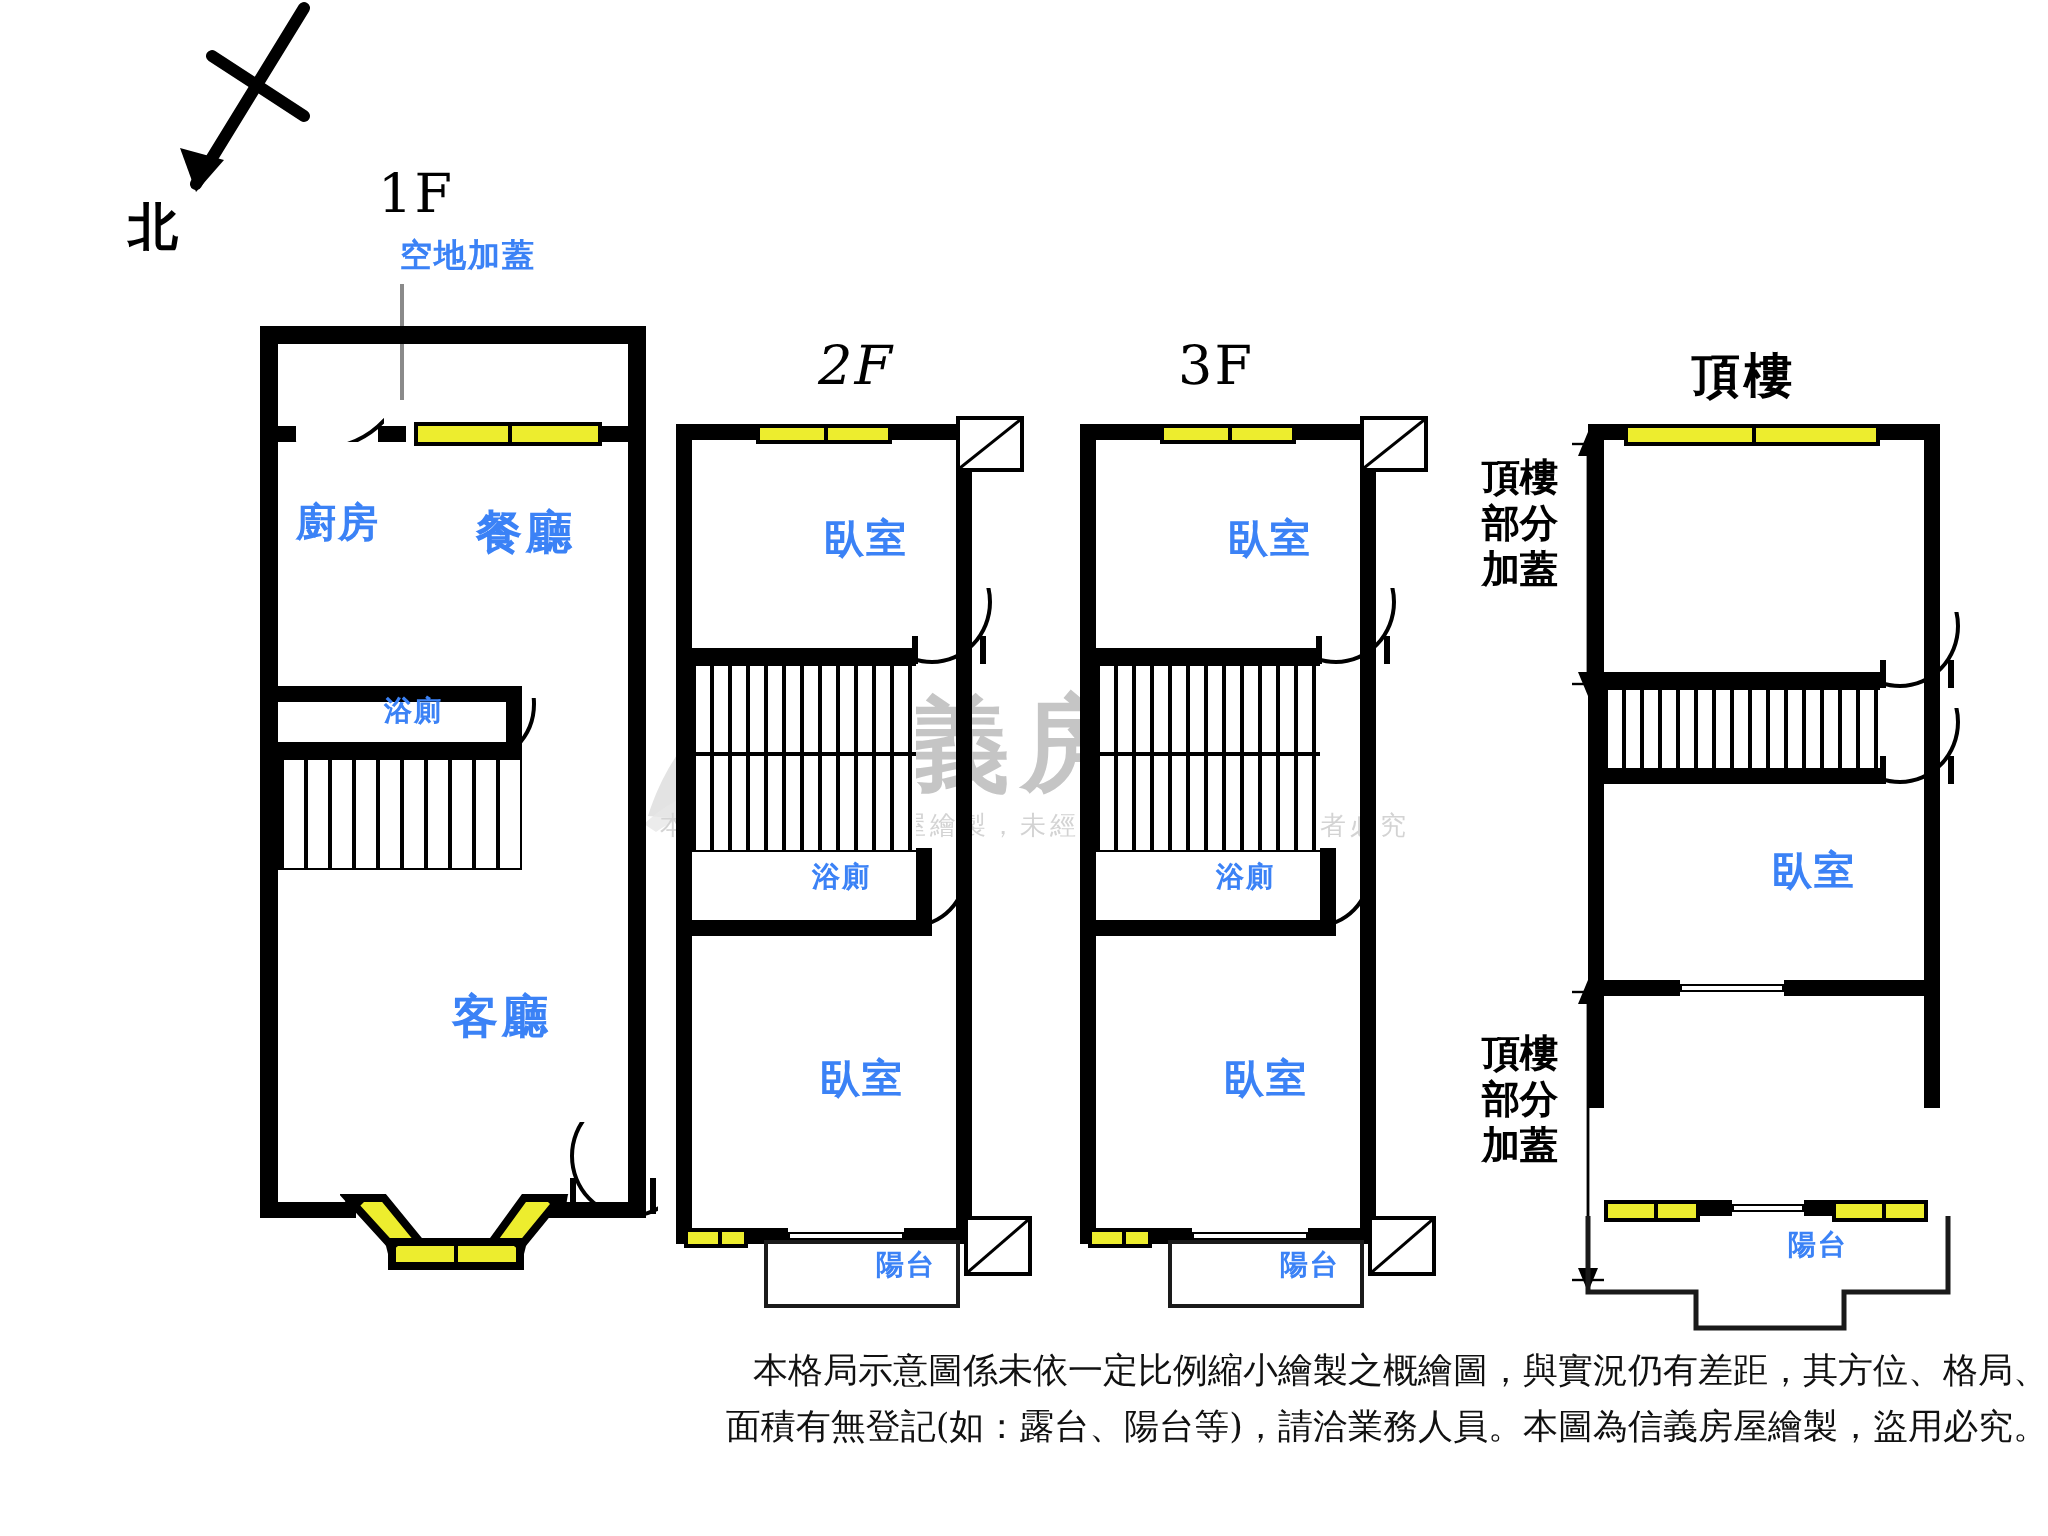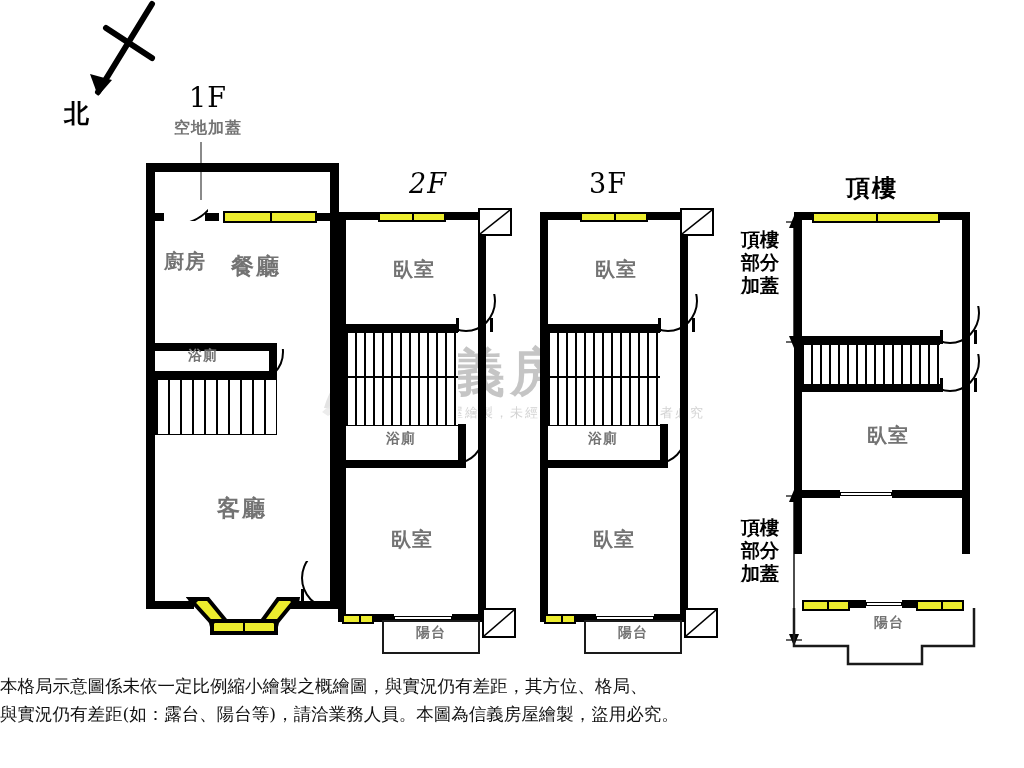--- a/index.html
+++ b/index.html
@@ -24,23 +24,23 @@
     font-family: "DejaVu Serif", "Liberation Serif", serif;
     font-size: 27px;
     font-weight: 400;
     color: #000;
     text-align: center;
     letter-spacing: 1px;
     white-space: nowrap;
   }
   .cjk-label {
     font-family: "DejaVu Sans", "Liberation Sans", sans-serif;
-    color: #737373;
-    white-space: nowrap;
-    text-align: center;
+    color: #3b82f6;
+    white-space: nowrap;
+    text-align: right;
     font-weight: 600;
   }
   .room-lg { font-size: 23px; letter-spacing: 2px; }
   .room-md { font-size: 20px; letter-spacing: 1px; }
   .room-sm { font-size: 16px; letter-spacing: 1px; }
   .room-xs { font-size: 14px; letter-spacing: 1px; }
   .north-label {
     font-family: "DejaVu Sans", "Liberation Sans", sans-serif;
     font-size: 25px;
     font-weight: 700;
@@ -121,21 +121,21 @@
     letter-spacing: 2px;
     white-space: nowrap;
   }
 
   
   #disclaimer {
     position: absolute;
     left: 0px;
     top: 672px;
     width: 1024px;
-    text-align: left;
+    text-align: right;
   }
   #disclaimer p {
     margin: 0;
     font-family: "DejaVu Serif", "Liberation Serif", serif;
     font-size: 17.5px;
     line-height: 28px;
     color: #111;
     letter-spacing: 0px;
     white-space: nowrap;
   }
@@ -161,21 +161,21 @@
       <line x1="46" y1="28" x2="92" y2="58" stroke="#000" stroke-width="6" stroke-linecap="round"></line>
     </svg>
   </div>
   <div class="north-label abs" style="left:64px; top:97px;">北</div>
 
   <div class="floor-label abs" style="left:168px; top:82px; width:80px;">1F</div>
   <div class="cjk-label room-sm abs" style="left:148px; top:118px; width:120px;">空地加蓋</div>
 
   <div class="abs" style="left:200px; top:142px; width:2px; height:58px; background:#8a8a8a;"></div>
 
-  <div class="abs" style="left:130px; top:163px; width:200px; height:490px;margin-left:16px;">
+  <div class="abs" style="left:130px; top:163px; width:200px; height:490px;">
 
     <div class="wall abs" style="left:0px; top:0px; width:193px; height:9px;"></div>
     <div class="wall abs" style="left:0px; top:0px; width:9px; height:285px;"></div>
     <div class="wall abs" style="left:0px; top:285px; width:9px; height:161px;"></div>
     <div class="wall abs" style="left:184px; top:0px; width:9px; height:282px;"></div>
     <div class="wall abs" style="left:184px; top:282px; width:9px; height:164px;"></div>
 
     <div class="wall abs" style="left:0px; top:50px; width:16px; height:8px;"></div>
     <div class="abs" style="left:16px; top:6px; width:46px; height:52px; overflow:hidden;">
       <div class="door-arc abs" style="left:-30px; top:-40px; width:90px; height:96px;
@@ -433,16 +433,16 @@
     </div>
 
     <svg class="abs" style="left:-4px; top:394px;" width="192" height="62" viewBox="0 0 192 62">
       <polyline points="4,2 4,40 58,40 58,58 132,58 132,40 184,40 184,2" fill="none" stroke="#1a1a1a" stroke-width="2.5"></polyline>
     </svg>
     <div class="cjk-label room-xs abs" style="left:60px; top:402px; width:70px;">陽台</div>
   </div>
 
   <div id="disclaimer">
     <p>本格局示意圖係未依一定比例縮小繪製之概繪圖，與實況仍有差距，其方位、格局、</p>
-    <p>與實況仍有差距(如：露台、陽台等)，請洽業務人員。本圖為信義房屋繪製，盜用必究。</p>
+    <p>面積有無登記(如：露台、陽台等)，請洽業務人員。本圖為信義房屋繪製，盜用必究。</p>
   </div>
 
 </div>
 
 </body></html>

